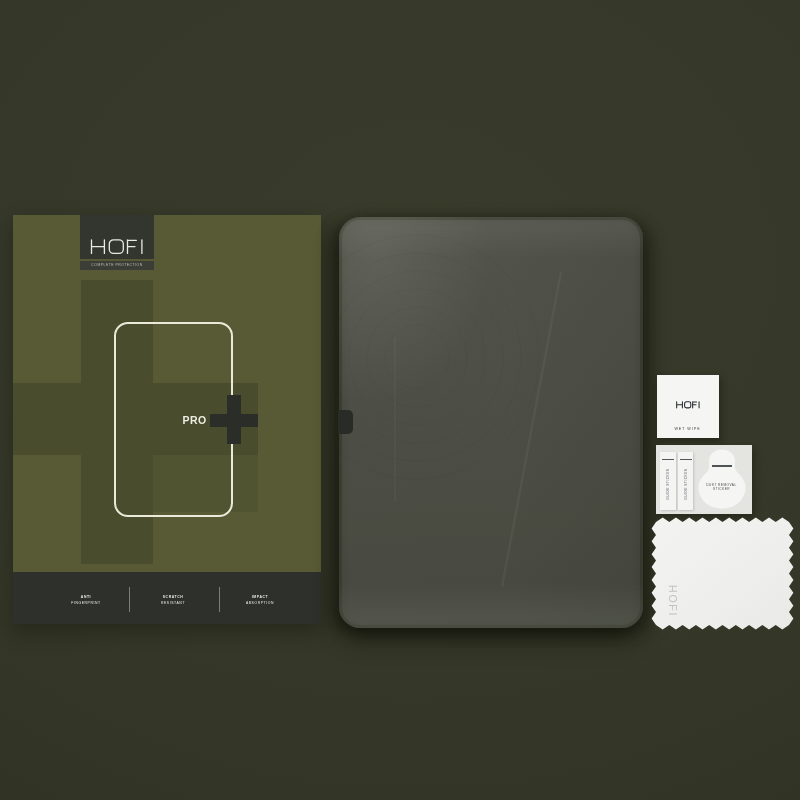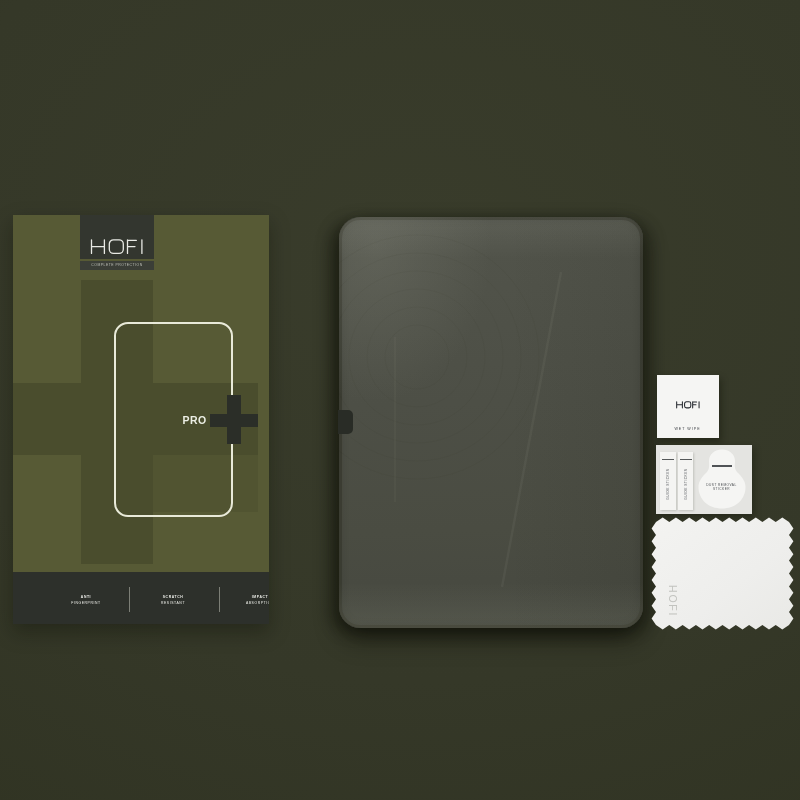--- a/index.html
+++ b/index.html
@@ -5,21 +5,21 @@
   html,body{margin:0;padding:0;}
   #stage{position:relative;width:800px;height:800px;overflow:hidden;
     background:radial-gradient(ellipse 115% 95% at 52% 33%, #393c2b 0%, #353828 55%, #2f3221 100%);
     font-family:"Liberation Sans", sans-serif;}
   .abs{position:absolute;}
 </style>
 </head>
 <body>
 <div id="stage">
 
-  <div class="abs" id="box" style="left:13px;top:215px;width:256px;height:409px;background:#575a35;overflow:hidden;box-shadow:0 8px 18px rgba(12,14,6,0.35);">
+  <div class="abs" id="box" style="left:13px;top:215px;width:308px;height:409px;background:#575a35;overflow:hidden;box-shadow:0 8px 18px rgba(12,14,6,0.35);">
 
     <div class="abs" style="left:68px;top:65px;width:72px;height:284px;background:#4a4d2d;"></div>
 
     <div class="abs" style="left:0px;top:168px;width:245px;height:72px;background:#4a4d2d;"></div>
 
     <div class="abs" style="left:140px;top:240px;width:105px;height:57px;background:#515431;"></div>
 
     <div class="abs" style="left:67px;top:0px;width:74px;height:44px;background:#33362f;"></div>
 
     <svg class="abs" style="left:77px;top:23.5px;" width="54" height="16" viewBox="0 0 54 16">

